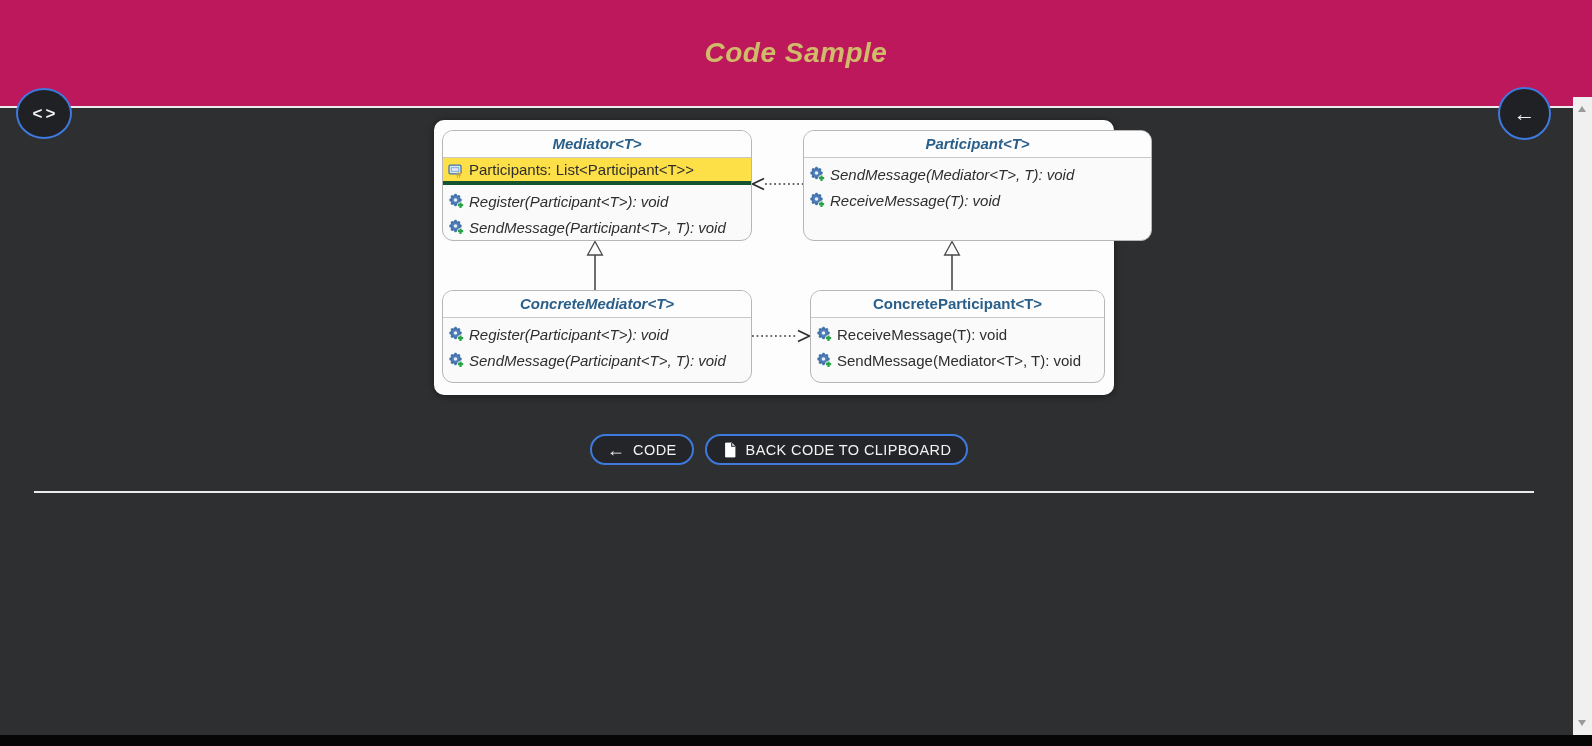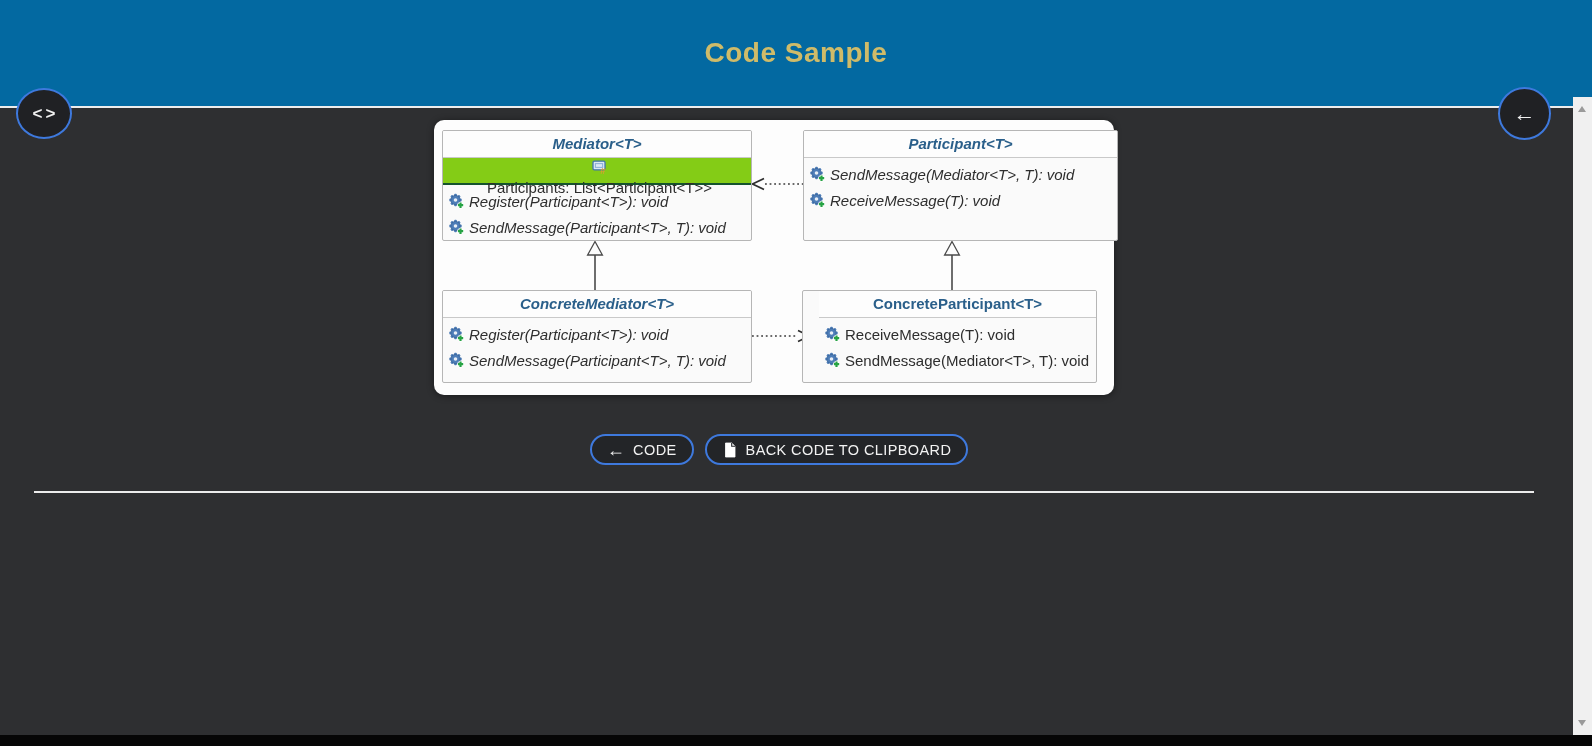--- a/index.html
+++ b/index.html
@@ -2,22 +2,22 @@
 <html><head>
 <meta charset="utf-8">
 <style>
   * { margin:0; padding:0; box-sizing:border-box; }
   html,body { width:1592px; height:746px; overflow:hidden; background:#2e2f31;
               font-family:"Liberation Sans","DejaVu Sans",sans-serif; }
   .stage { position:absolute; inset:0; width:1592px; height:746px; }
 
   
   .header { position:absolute; left:0; top:0; width:1592px; height:108px;
-            background:#0369a1; border-bottom:2px solid #ececec;
-            display:flex; align-items:center; justify-content:center; }
+            background:#be185d; border-bottom:2px solid #ececec;
+            display:flex; align-items:center; justify-content:center;font-style:italic; }
   .page-title { width:1558px; text-align:center; color:#cfbb69; font-size:28px;
                 font-weight:bold; letter-spacing:0.5px; }
 
   
   .edge-btn { position:absolute; border:2px solid #3e79dd; border-radius:50%;
               background:#202124; color:#f0f0f0; display:flex; align-items:center;
               justify-content:center; cursor:pointer; z-index:30; }
   .edge-btn.left { left:16px; top:88px; width:56px; height:51px; }
   .edge-btn.right { left:1498px; top:87px; width:53px; height:53px; }
   .code-glyph { font-size:17px; font-weight:bold; letter-spacing:3px; padding-left:3px; }
@@ -27,38 +27,38 @@
   .panel { position:absolute; left:434px; top:120px; width:680px; height:275px;
            background:#fdfdfd; border-radius:10px; box-shadow:0 1px 7px rgba(0,0,0,0.45); }
   .relations { position:absolute; left:0; top:0; width:680px; height:275px; pointer-events:none; }
   .dep { stroke:#3a3a3a; stroke-width:1.6; stroke-dasharray:1.8 2.8; fill:none; }
   .dep-head { stroke:#2e2e2e; stroke-width:1.7; fill:none; stroke-linejoin:miter; }
   .inh { stroke:#4a4a4a; stroke-width:1.6; }
   .inh-tri { fill:#fcfcfc; stroke:#4a4a4a; stroke-width:1.3; }
 
   
   .uml-class { position:absolute; background:#fafafa; border:1px solid #b6b6b6;
-               border-radius:2px; font-size:15px; color:#2e2e2e; overflow:hidden; }
+               border-radius:11px; font-size:15px; color:#2e2e2e; overflow:hidden; }
   .uml-title { height:27px; line-height:26px; text-align:center; font-weight:bold;
                font-size:15px; color:#2a5f8a; border-bottom:1px solid #c9c9c9;
                background:#fdfdfd; }
   .abstract .uml-title { font-style:italic; }
   .uml-row { display:flex; align-items:center; gap:5px; padding-left:5px; height:27px; }
-  .uml-row.prop { border-bottom:2px solid #14532d; background:#84cc16;flex-direction:column; }
+  .uml-row.prop { border-bottom:4px solid #14532d; background:#fde047; }
   .uml-methods { padding-top:3px; }
   .uml-methods .uml-row { height:26px; }
   .abstract .uml-methods .uml-label { font-style:italic; }
   .icon16 { width:16px; height:16px; flex:0 0 16px; }
   .uml-label { white-space:nowrap; }
 
   
   .box-mediator { left:8px; top:10px; width:310px; height:111px; }
-  .box-participant { left:369px; top:10px; width:315px; height:111px; }
+  .box-participant { left:369px; top:10px; width:349px; height:111px; }
   .box-concrete-mediator { left:8px; top:170px; width:310px; height:93px;font-style:italic; }
-  .box-concrete-participant { left:368px; top:170px; width:295px; height:93px;padding-left:16px; }
+  .box-concrete-participant { left:376px; top:170px; width:295px; height:93px; }
 
   
   .actions { position:absolute; left:0; top:434px; width:1558px; display:flex;
              justify-content:center; gap:11px; }
   .pill-btn { display:inline-flex; align-items:center; gap:8px; height:31px;
               padding:0 15px; border:2px solid #3e79dd; border-radius:16px;
               background:#232528; color:#f2f2f2; font-size:14.5px; font-weight:500;
               letter-spacing:0.4px; cursor:pointer;
               font-family:"Liberation Sans","DejaVu Sans",sans-serif; }
   .pill-btn .arrow-glyph { font-size:18px; }

